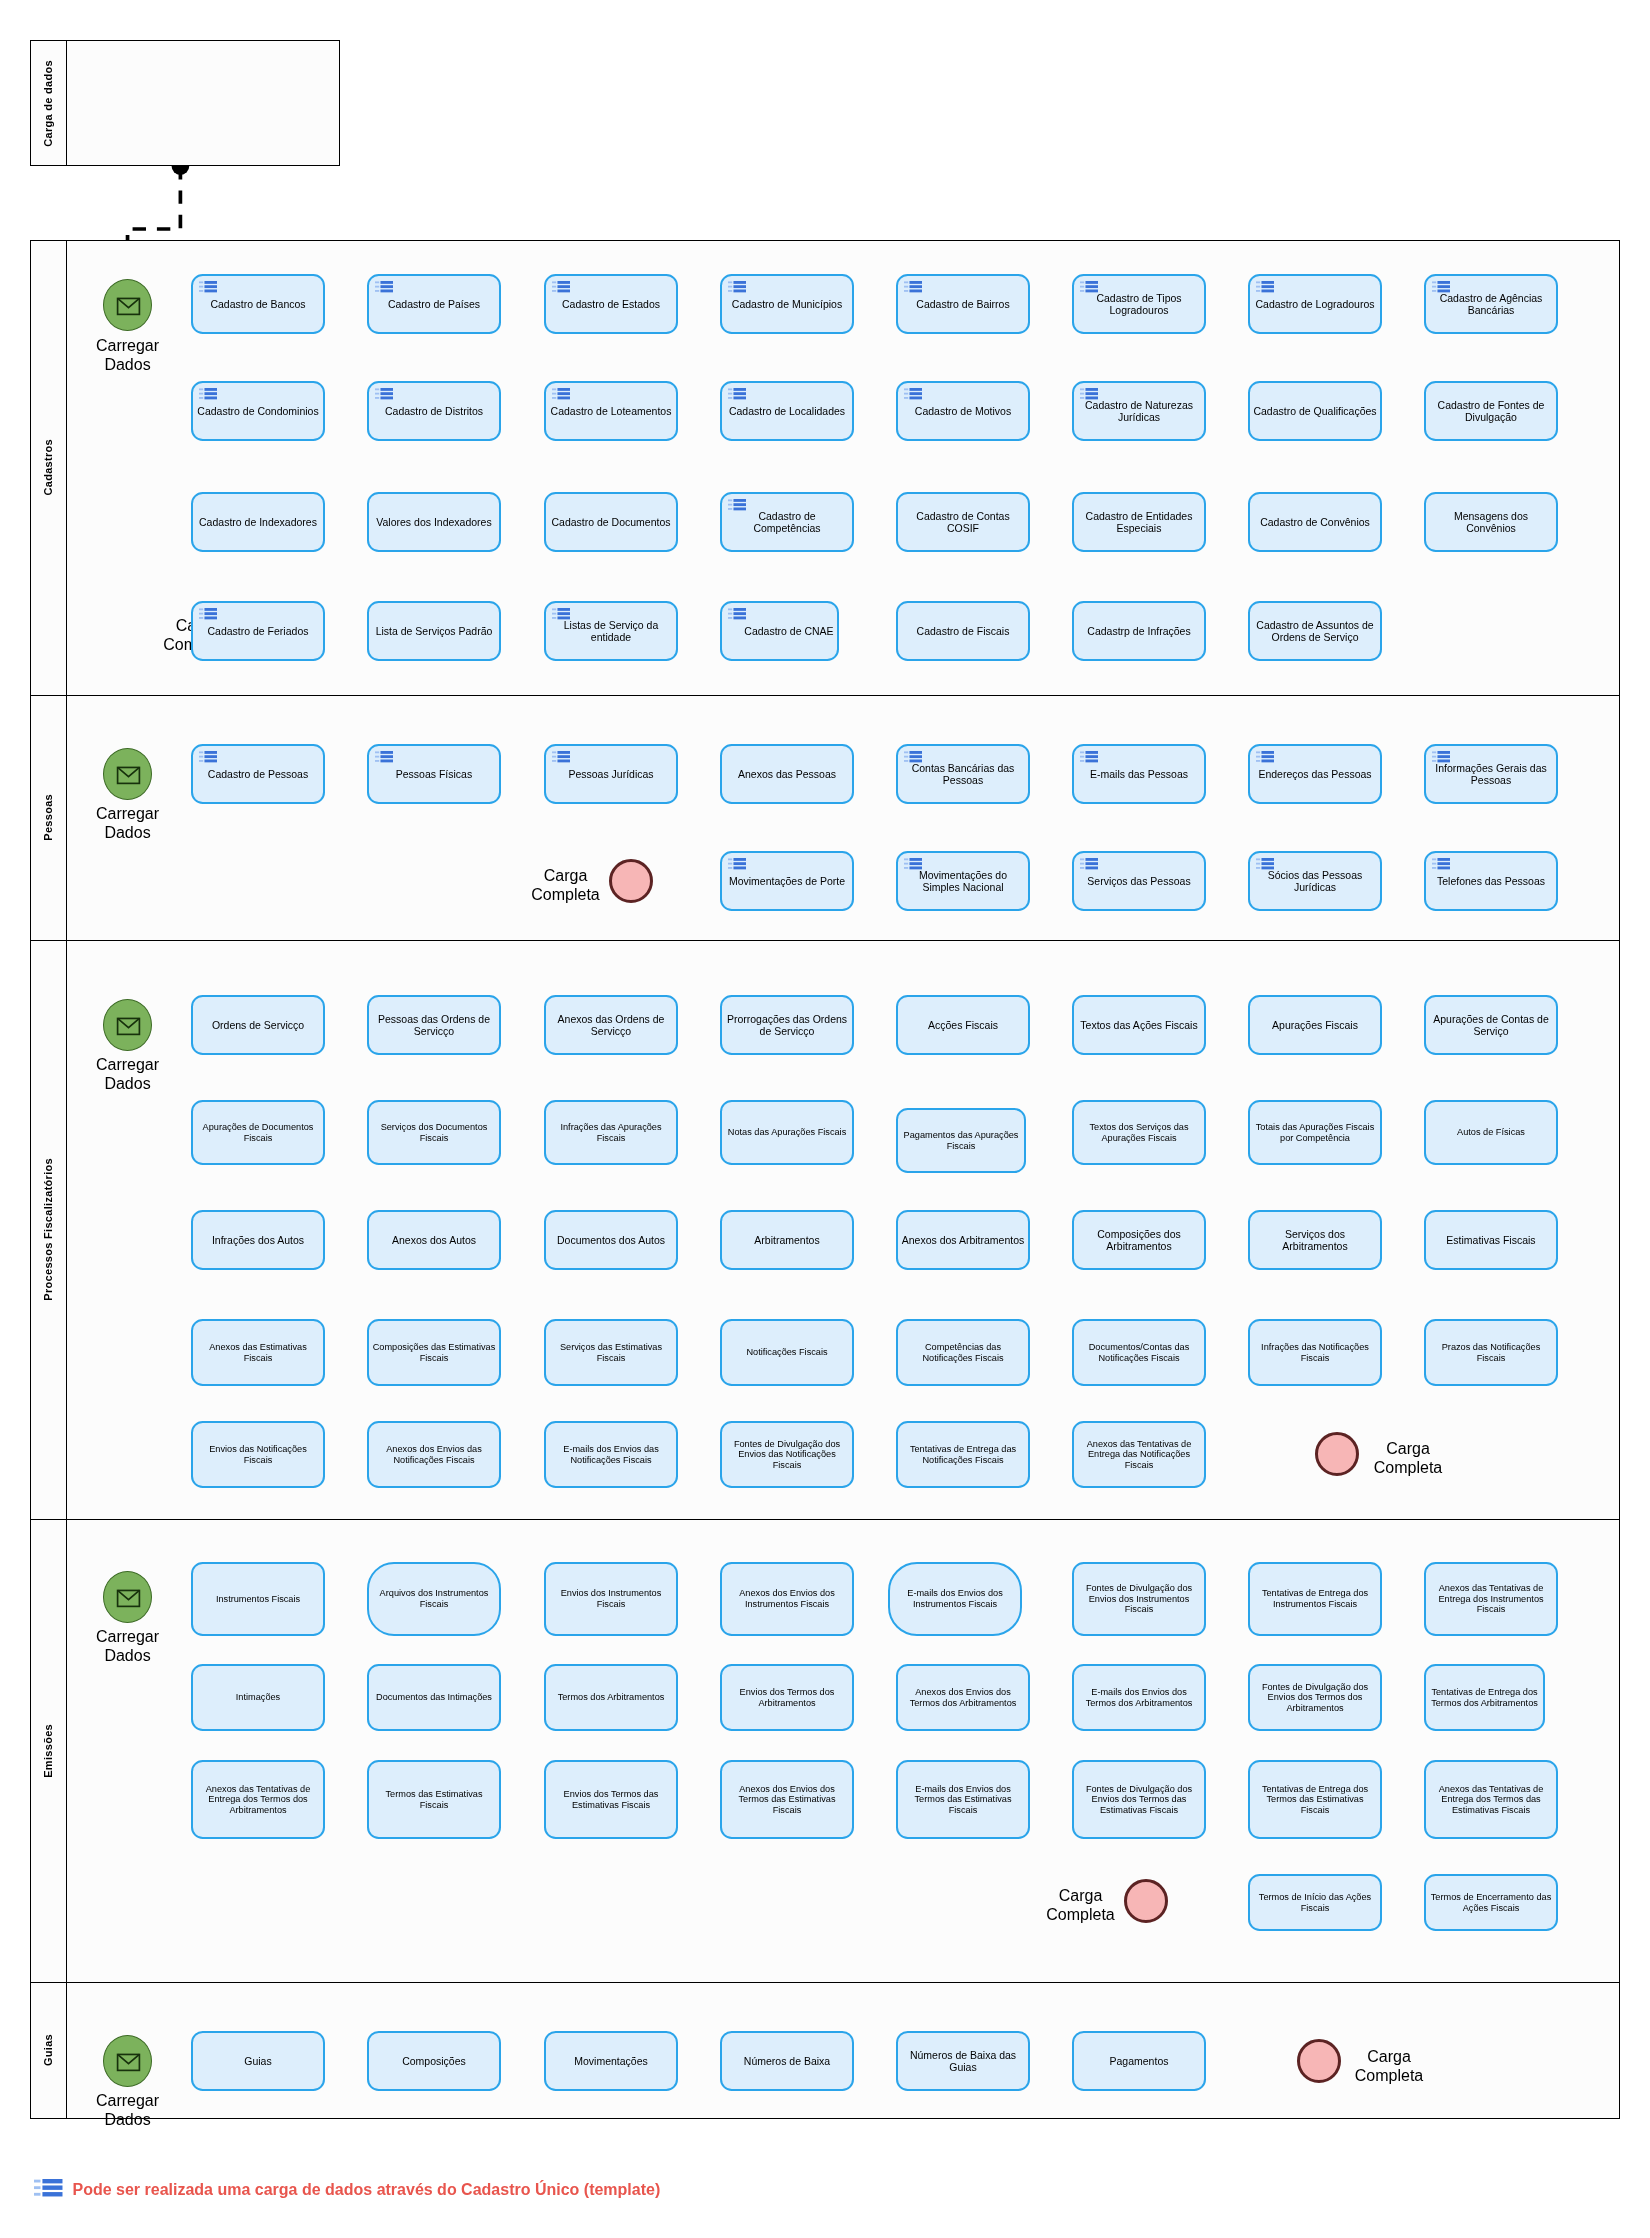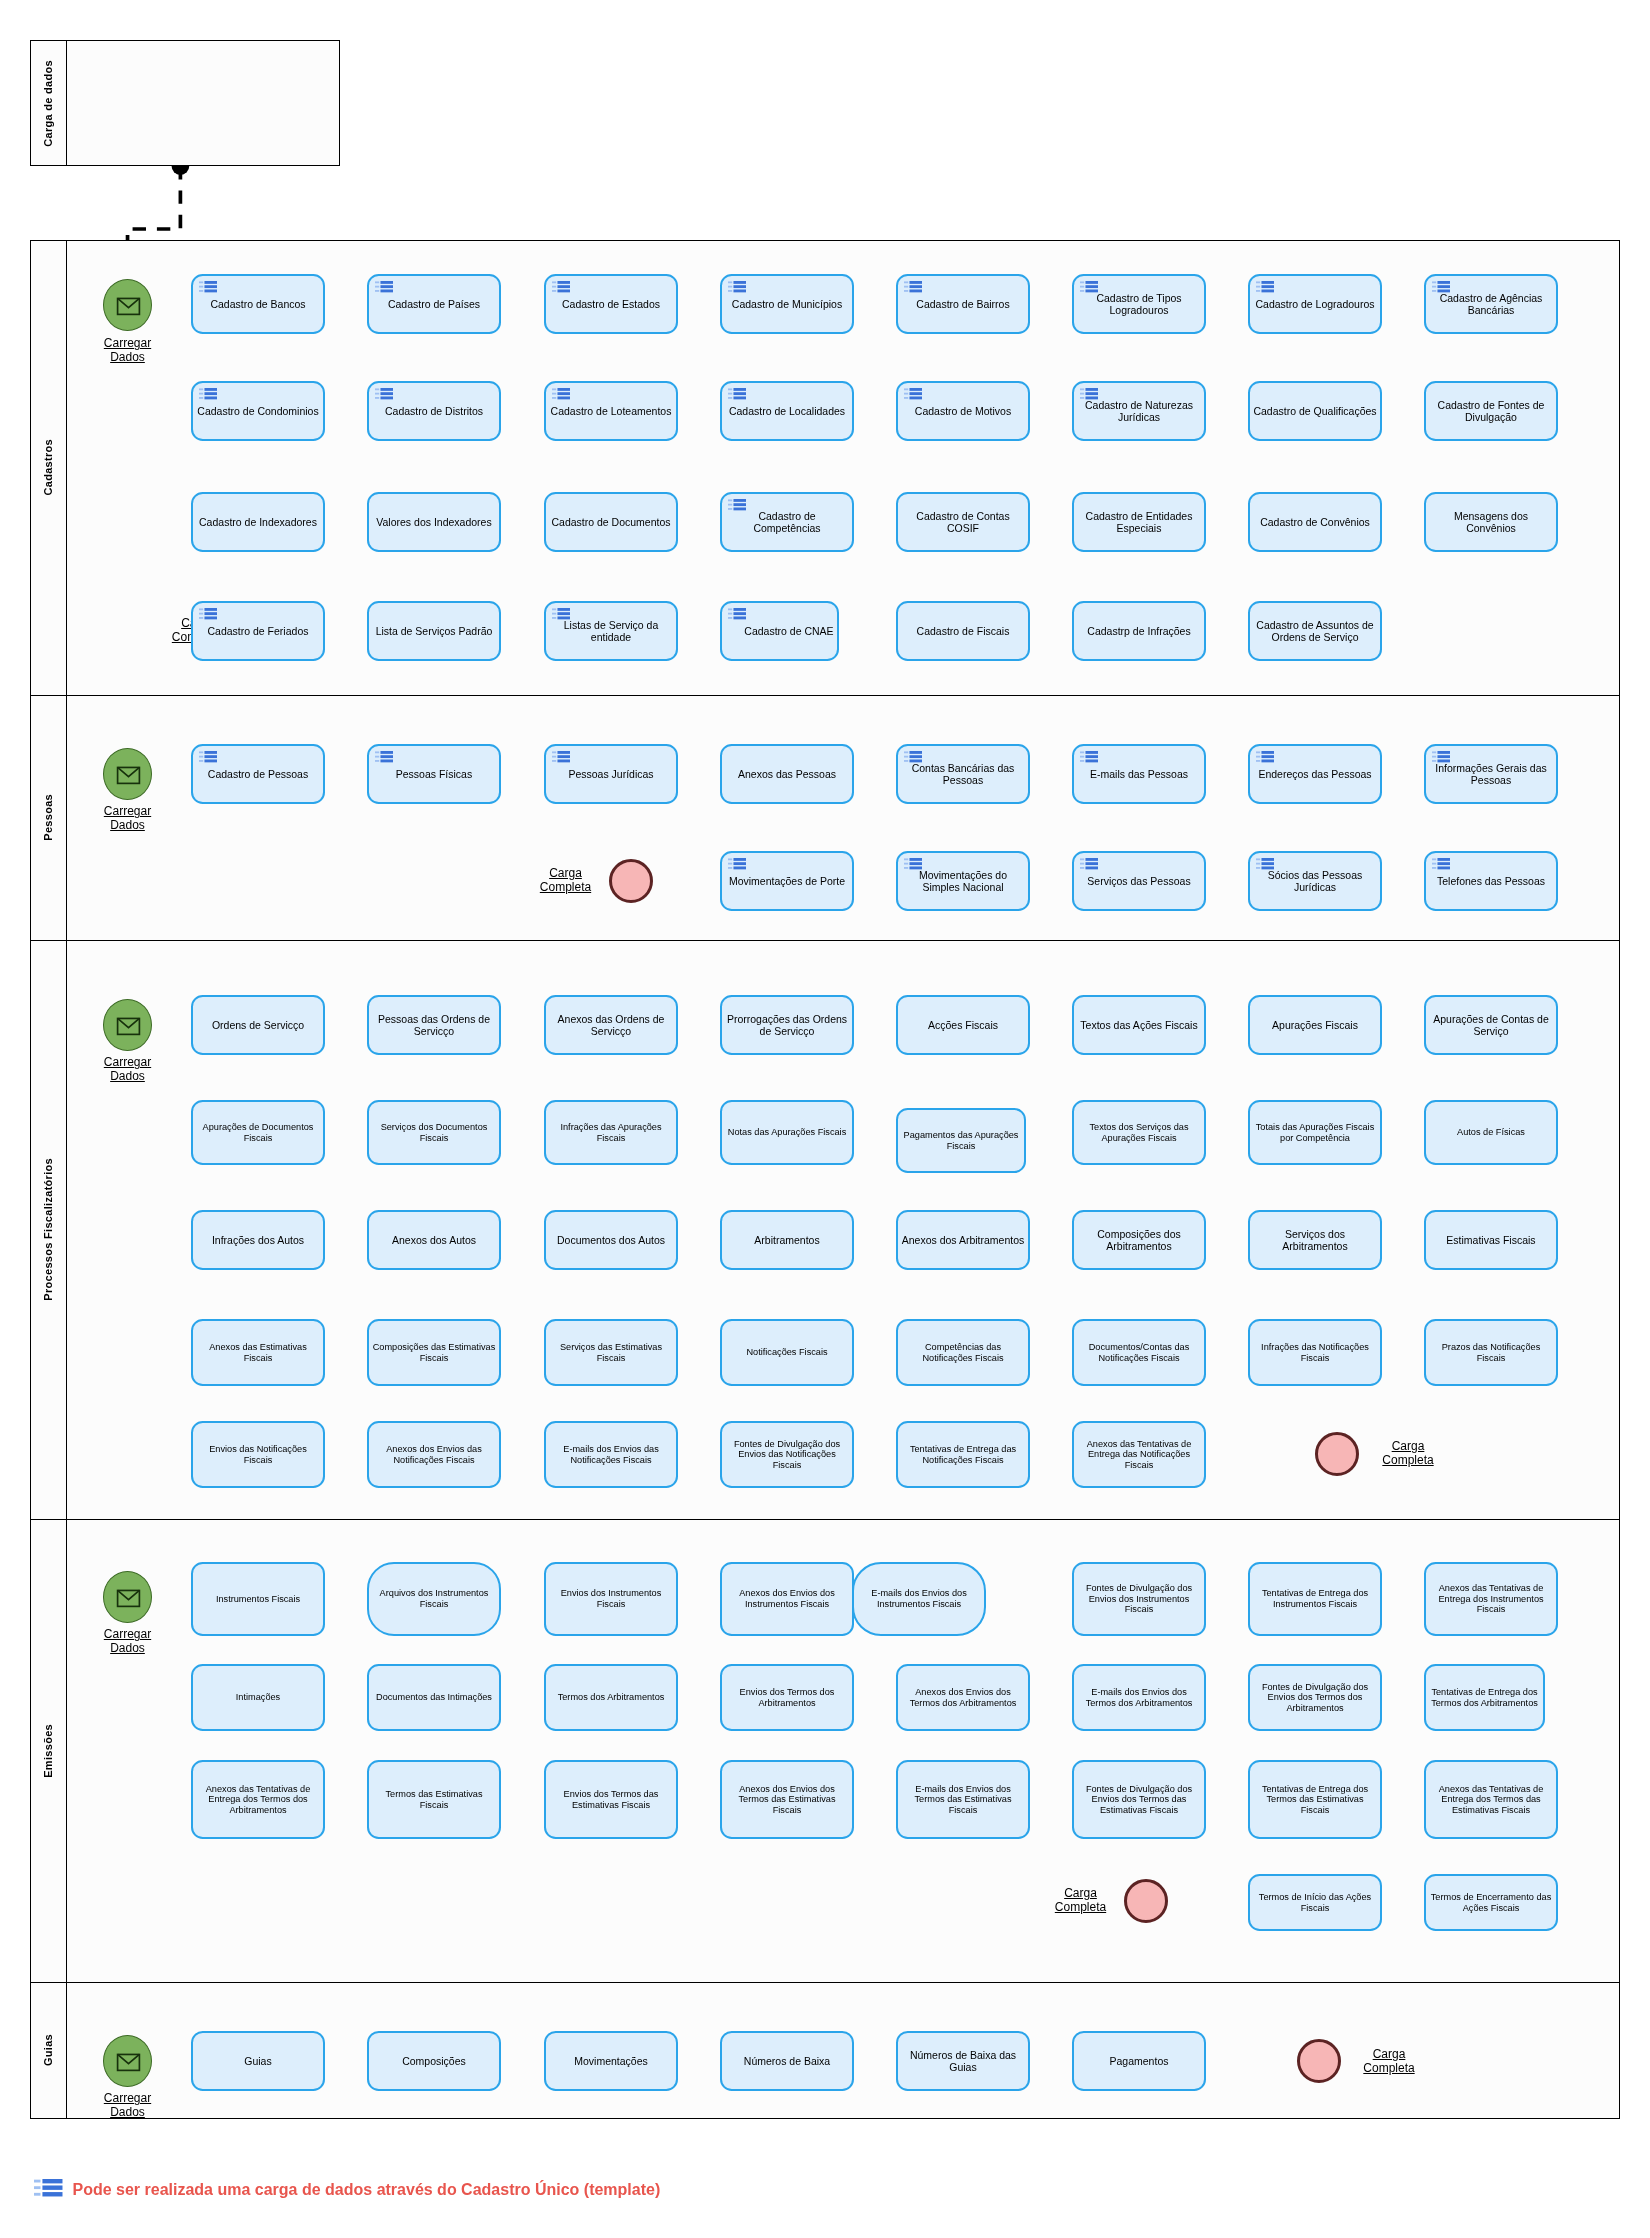--- a/index.html
+++ b/index.html
@@ -21,21 +21,21 @@
   .task .lbl{display:block;width:100%;}
   .task.sm{font-size:9.2px;line-height:1.15;}
 
   
   .ticon{position:absolute;left:5.9px;top:5px;width:18.5px;height:14.3px;}
 
   
   .ev{position:absolute;border-radius:50%;box-sizing:border-box;}
   .ev.start{background:#7cb25c;border:1.7px solid #3d6b26;}
   .ev.end{background:#f7b6b6;border:3.4px solid #5c2323;}
-  .ev-label{position:absolute;font-size:12px;text-align:center;line-height:1.2;text-decoration:underline;}
+  .ev-label{position:absolute;font-size:16px;text-align:center;line-height:1.2;}
 
   
   svg.links{position:absolute;left:0;top:0;width:1651px;height:2239px;pointer-events:none;}
 
   
   #legend{position:absolute;left:34px;top:2179px;display:flex;align-items:center;gap:10px;}
   #legend .legend-text{color:#e8554d;font-size:16px;font-weight:bold;}
 </style>
 </head>
 <body>
@@ -809,21 +809,21 @@
       </div>
       <div class="task sm" style="left: 367px; top: 1562px; width: 134px; height: 74px; border-radius: 27px;">
         <span class="lbl">Arquivos dos Instrumentos Fiscais</span>
       </div>
       <div class="task sm" style="left: 544px; top: 1562px; width: 134px; height: 74px;">
         <span class="lbl">Envios dos Instrumentos Fiscais</span>
       </div>
       <div class="task sm" style="left: 720px; top: 1562px; width: 134px; height: 74px;">
         <span class="lbl">Anexos dos Envios dos Instrumentos Fiscais</span>
       </div>
-      <div class="task sm" style="left: 852px; top: 1562px; width: 134px; height: 74px; border-radius: 29px;">
+      <div class="task sm" style="left: 888px; top: 1562px; width: 134px; height: 74px; border-radius: 29px;">
         <span class="lbl">E-mails dos Envios dos Instrumentos Fiscais</span>
       </div>
       <div class="task sm" style="left: 1072px; top: 1562px; width: 134px; height: 74px;">
         <span class="lbl">Fontes de Divulgação dos Envios dos Instrumentos Fiscais</span>
       </div>
       <div class="task sm" style="left: 1248px; top: 1562px; width: 134px; height: 74px;">
         <span class="lbl">Tentativas de Entrega dos Instrumentos Fiscais</span>
       </div>
       <div class="task sm" style="left: 1424px; top: 1562px; width: 134px; height: 74px;">
         <span class="lbl">Anexos das Tentativas de Entrega dos Instrumentos Fiscais</span>

